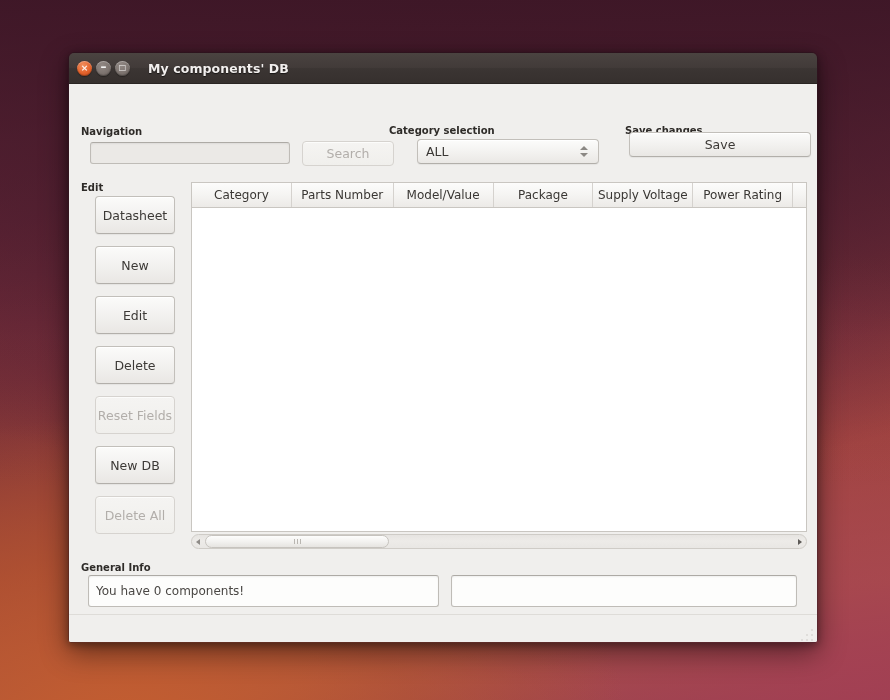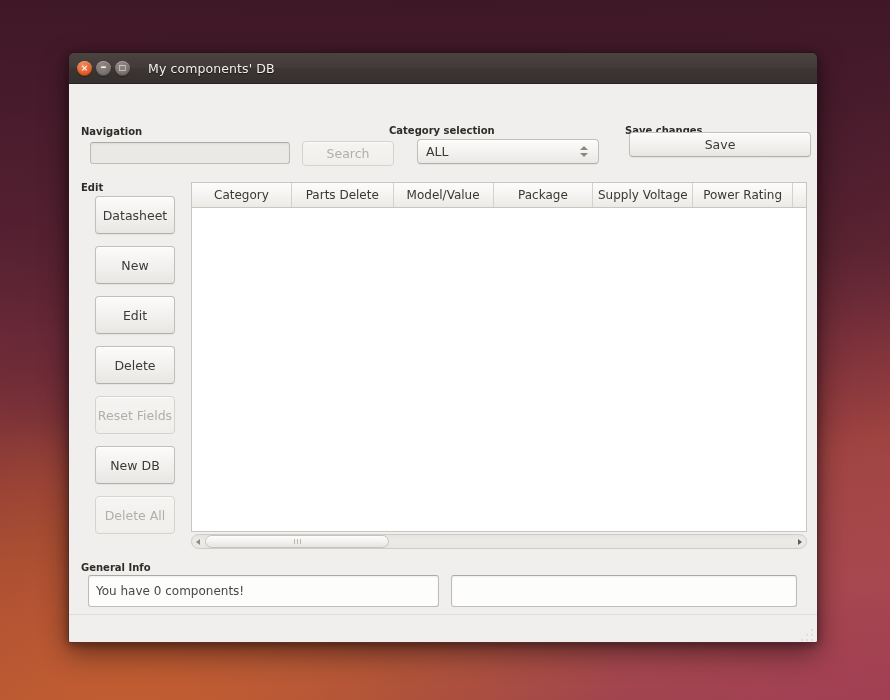--- a/index.html
+++ b/index.html
@@ -79,21 +79,21 @@
   }
   .winbtn.min, .winbtn.max {
     background: radial-gradient(circle at 40% 30%, #918884 0%, #7d7470 55%, #645c58 100%);
   }
   .winbtn span { font-weight: bold; opacity: 0.9; }
   .winbtn.min span { font-size: 12px; margin-top: -2px; }
   .winbtn.max span { font-size: 8px; }
   #window-title {
     color: #f2efee;
     font-size: 12.5px;
-    font-weight: normal;
+    font-weight: bold;
     margin-left: 14px;
     text-shadow: 0 1px 1px rgba(0,0,0,0.6);
     letter-spacing: 0.1px;
   }
 
   
   #winbody {
     background: #f0efed;
     height: 560px;
     position: relative;
@@ -335,21 +335,21 @@
       <div class="btn" style="left:26px; top:162px; width:80px; height:38px;">New</div>
       <div class="btn" style="left:26px; top:212px; width:80px; height:38px;">Edit</div>
       <div class="btn disabled" style="left:26px; top:312px; width:80px; height:38px;">Reset Fields</div>
       <div class="btn" style="left:26px; top:262px; width:80px; height:38px;">Delete</div>
       <div class="btn" style="left:26px; top:362px; width:80px; height:38px;">New DB</div>
       <div class="btn disabled" style="left:26px; top:412px; width:80px; height:38px;">Delete All</div>
 
       <div id="table-wrap">
         <div id="thead">
             <div class="th" style="width: 100px;">Category</div>
-            <div class="th" style="width: 102px;">Parts Delete</div>
+            <div class="th" style="width: 102px;">Parts Number</div>
             <div class="th" style="width: 100px;">Model/Value</div>
             <div class="th" style="width: 100px;">Package</div>
             <div class="th" style="width: 100px;">Supply Voltage</div>
             <div class="th" style="width: 100px;">Power Rating</div>
             <div class="th" style="width: 13px;"></div>
           </div>
         <div id="tbody"></div>
       </div>
 
       <div id="hscroll">

